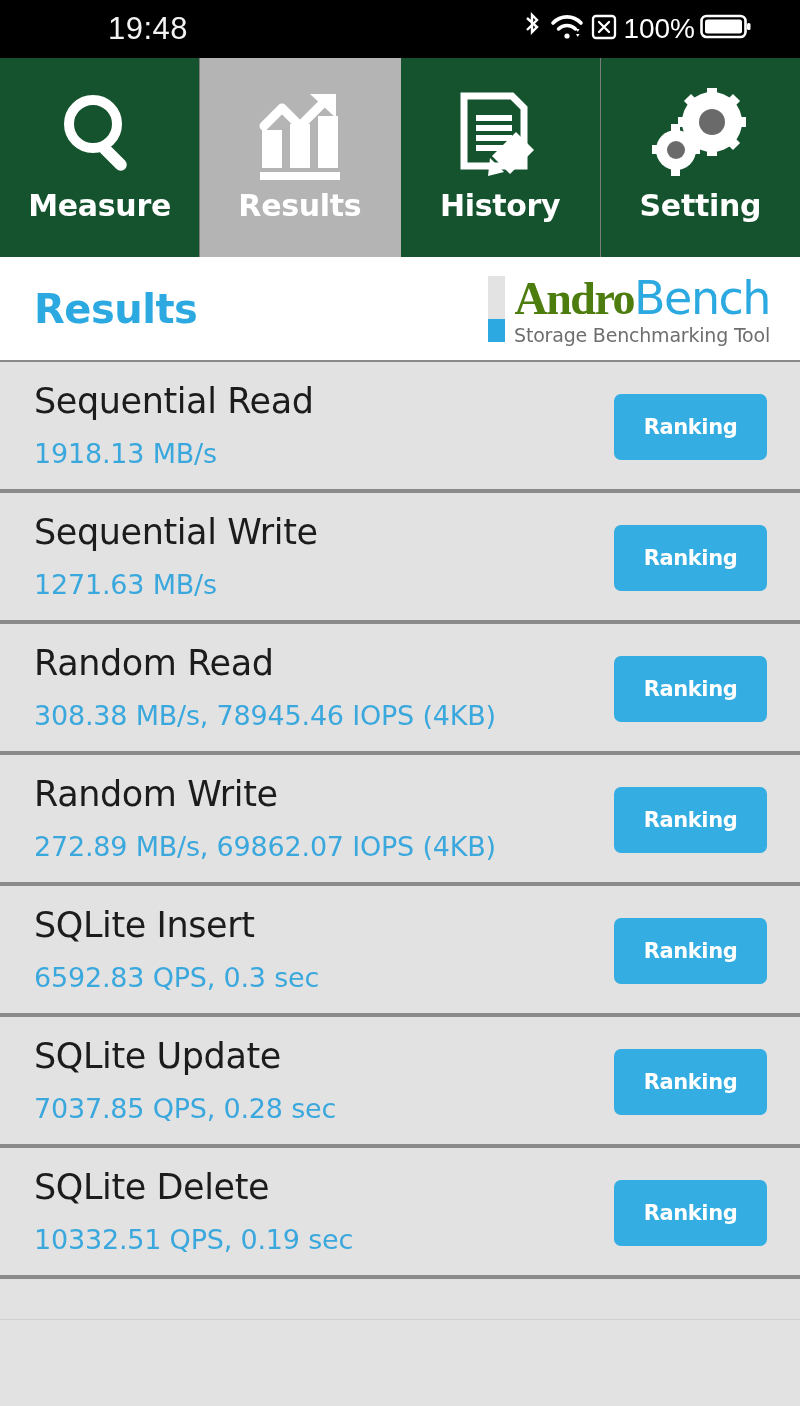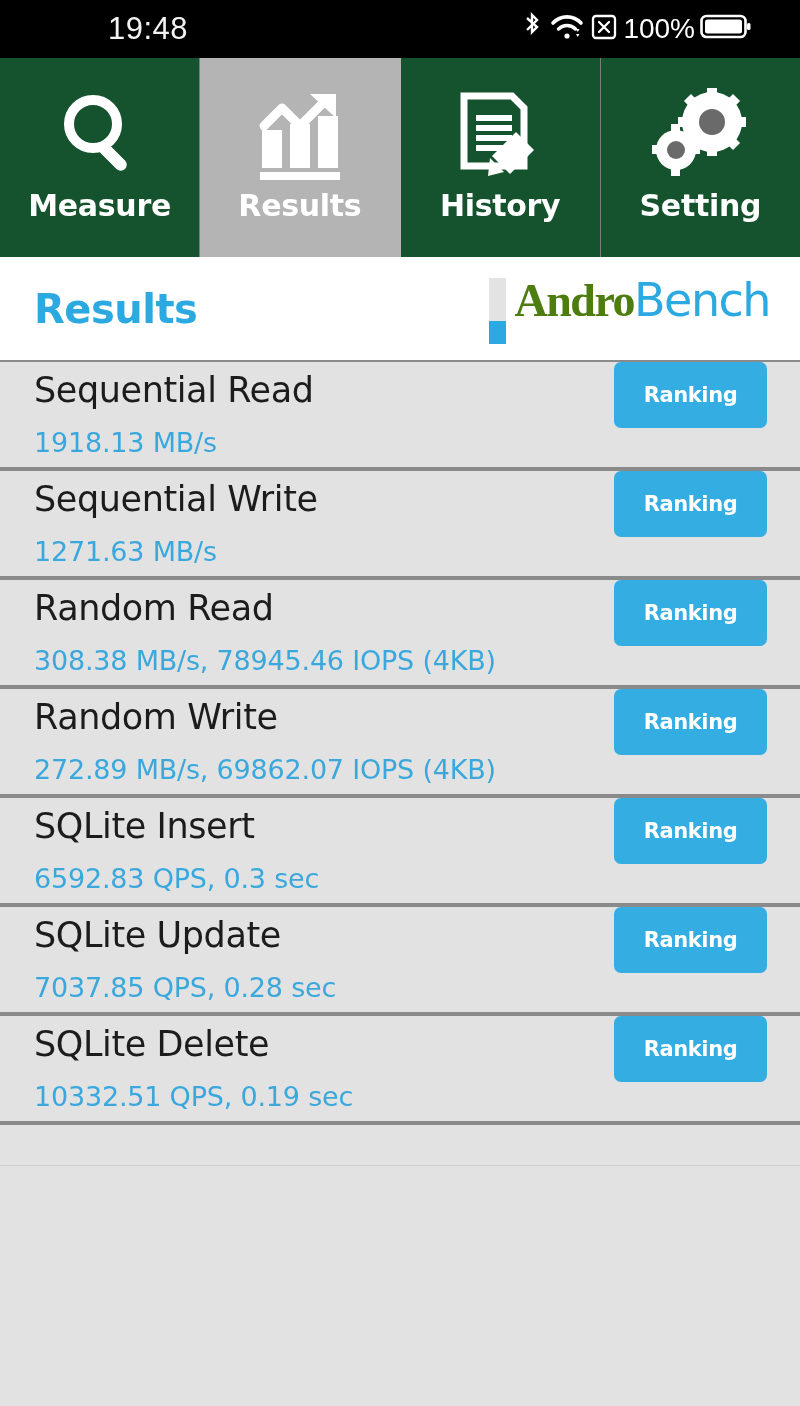--- a/index.html
+++ b/index.html
@@ -133,23 +133,24 @@
     margin-top: 1px;
     white-space: nowrap;
   }
 
   
   .list {
     background: #e2e2e2;
     border-top: 2px solid #8a8a8a;
   }
   .row {
-    height: 109px;
+    height: 131px;
     background: #e2e2e2;
     display: flex;
+    align-items: center;
     justify-content: space-between;
     padding: 0 33px 0 34px;
     border-bottom: 2px solid #8a8a8a;
     position: relative;
   }
   .row::before {
     content: "";
     position: absolute;
     left: 0; right: 0; bottom: 0;
     height: 2px;
@@ -298,20 +299,21 @@
 
 <div class="header">
   <div class="page-title">Results</div>
   <div class="logo">
     <div class="logo-bar">
       <div class="lb-top"></div>
       <div class="lb-bot"></div>
     </div>
     <div class="logo-text">
       <div class="logo-word"><span class="w-andro">Andro</span><span class="w-bench">Bench</span></div>
+      <div class="logo-sub">Storage Benchmarking Tool</div>
     </div>
   </div>
 </div>
 
 <div class="list">
 
   <div class="row">
     <div class="row-texts">
       <div class="row-title">Sequential Read</div>
       <div class="row-value">1918.13 MB/s</div>

